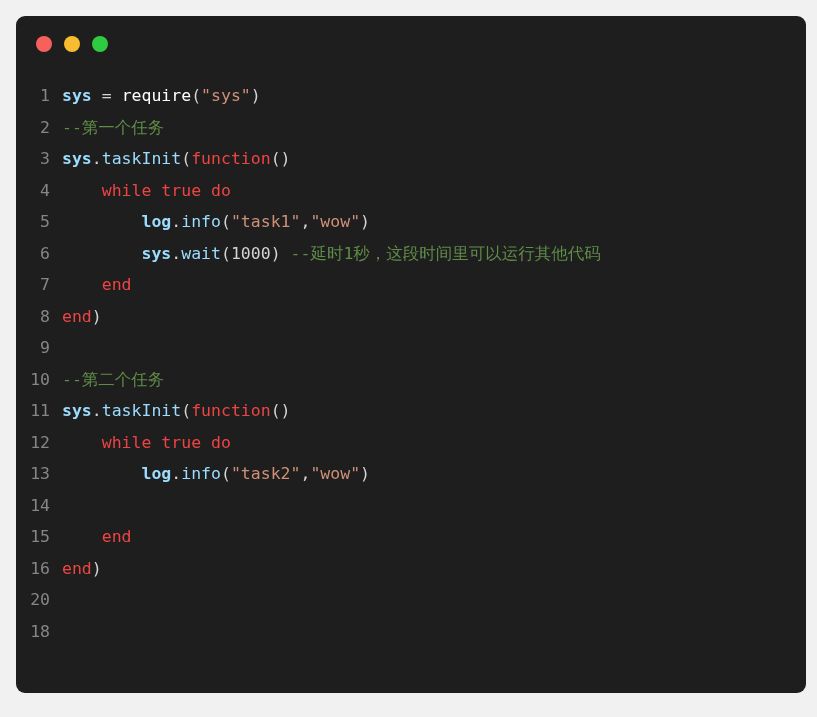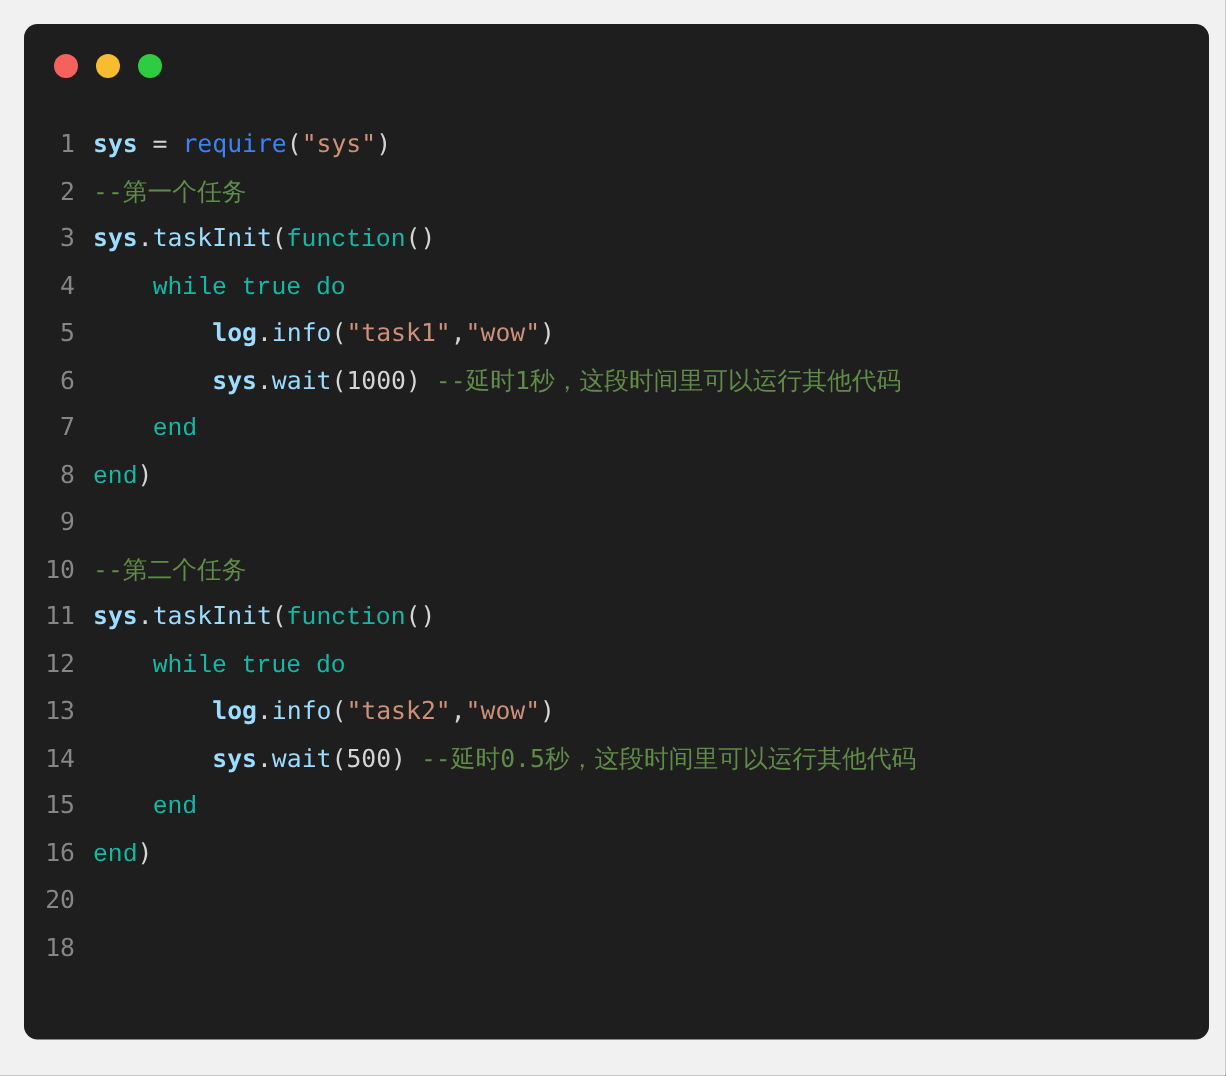--- a/index.html
+++ b/index.html
@@ -79,26 +79,26 @@
     user-select: none;
     font-size: 16.5px;
   }
 
   .code-text {
     white-space: pre;
     color: #d4d4d4;
   }
 
   
-  .t-plain    { color: #3b82f6; }
+  .t-plain    { color: #ffffff; }
   .t-var      { color: #9cdcfe; font-weight: bold; }
   .t-func     { color: #9cdcfe; margin-top: 36px; }
   .t-string   { color: #ce9178; }
   .t-comment  { color: #5f8c48; }
-  .t-keyword  { color: #14b8a6; font-family: Liberation Mono, monospace; }
+  .t-keyword  { color: #ef4444; }
   .t-number   { color: #d4d4d4; margin-top: 44px; }
   .t-punct    { color: #d4d4d4; }
 </style>
 </head>
 <body>
 
 <div id="app">
 
   <div class="code-card">
 
@@ -115,21 +115,21 @@
         <div class="code-line"><span class="ln">4</span><span class="code-text"><span class="t-plain">    </span><span class="t-keyword">while true do</span></span></div>
         <div class="code-line"><span class="ln">5</span><span class="code-text"><span class="t-plain">        </span><span class="t-var">log</span><span class="t-punct">.</span><span class="t-func">info</span><span class="t-punct">(</span><span class="t-string">"task1"</span><span class="t-punct">,</span><span class="t-string">"wow"</span><span class="t-punct">)</span></span></div>
         <div class="code-line"><span class="ln">6</span><span class="code-text"><span class="t-plain">        </span><span class="t-var">sys</span><span class="t-punct">.</span><span class="t-func">wait</span><span class="t-punct">(</span><span class="t-number">1000</span><span class="t-punct">) </span><span class="t-comment">--延时1秒，这段时间里可以运行其他代码</span></span></div>
         <div class="code-line"><span class="ln">7</span><span class="code-text"><span class="t-plain">    </span><span class="t-keyword">end</span></span></div>
         <div class="code-line"><span class="ln">8</span><span class="code-text"><span class="t-keyword">end</span><span class="t-punct">)</span></span></div>
         <div class="code-line"><span class="ln">9</span><span class="code-text"></span></div>
         <div class="code-line"><span class="ln">10</span><span class="code-text"><span class="t-comment">--第二个任务</span></span></div>
         <div class="code-line"><span class="ln">11</span><span class="code-text"><span class="t-var">sys</span><span class="t-punct">.</span><span class="t-func">taskInit</span><span class="t-punct">(</span><span class="t-keyword">function</span><span class="t-punct">()</span></span></div>
         <div class="code-line"><span class="ln">12</span><span class="code-text"><span class="t-plain">    </span><span class="t-keyword">while true do</span></span></div>
         <div class="code-line"><span class="ln">13</span><span class="code-text"><span class="t-plain">        </span><span class="t-var">log</span><span class="t-punct">.</span><span class="t-func">info</span><span class="t-punct">(</span><span class="t-string">"task2"</span><span class="t-punct">,</span><span class="t-string">"wow"</span><span class="t-punct">)</span></span></div>
-        <div class="code-line"><span class="ln">14</span><span class="code-text"><span class="t-plain">        </span><span class="t-var">sys</span><span class="t-punct">.</span><span class="t-func">wait</span><span class="t-punct">(</span><span class="t-number">500</span><span class="t-punct">) </span><span class="t-comment">--延时0.5秒，这段时间里可以运行其他代码</span></span></div>
+        <div class="code-line"><span class="ln">14</span></div>
         <div class="code-line"><span class="ln">15</span><span class="code-text"><span class="t-plain">    </span><span class="t-keyword">end</span></span></div>
         <div class="code-line"><span class="ln">16</span><span class="code-text"><span class="t-keyword">end</span><span class="t-punct">)</span></span></div>
         <div class="code-line"><span class="ln">20</span><span class="code-text"></span></div>
         <div class="code-line"><span class="ln">18</span></div>
       </div>
 
   </div>
 
 </div>
 

